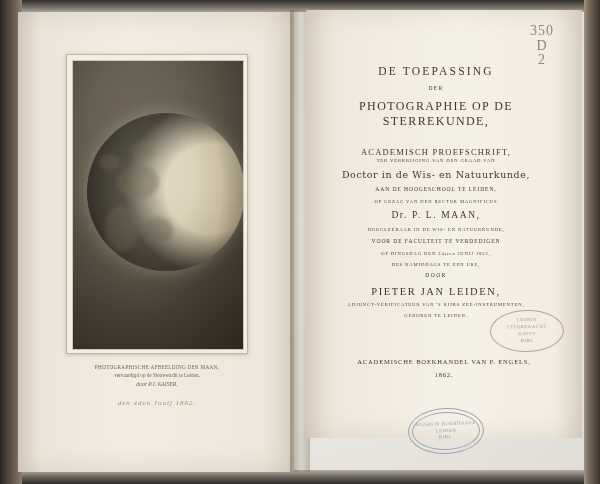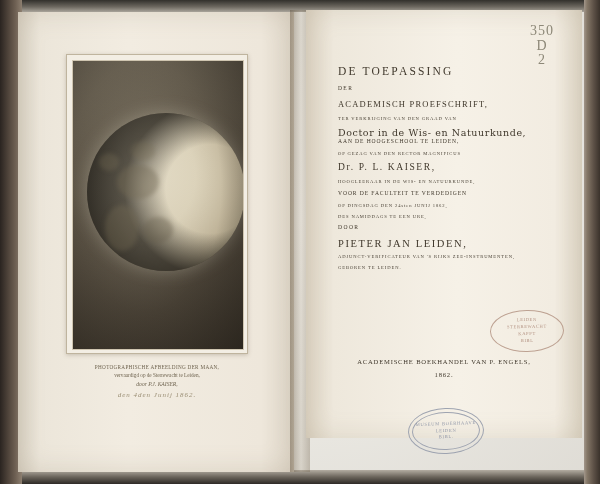--- a/index.html
+++ b/index.html
@@ -151,33 +151,33 @@
     width: 182px;
     text-align: center;
     color: #6f6450;
     font-family: "Liberation Serif", serif;
   }
   .cap-1 { font-size: 5.2px; letter-spacing: 0.3px; }
   .cap-2 { font-size: 5.2px; margin-top: 2px; }
   .cap-3 { font-size: 5.6px; margin-top: 3px; font-style: italic; }
   .cap-4 {
     font-size: 7px;
-    margin-top: 4px;
+    margin-top: 12px;
     font-style: italic;
     color: #9a8e74;
     letter-spacing: 1px;
   }
 
   
   .title-block {
     position: absolute;
-    left: 32px;
+    left: 8px;
     top: 54px;
     width: 244px;
-    text-align: left;
+    text-align: center;
     color: #40382c;
   }
   .t-line { line-height: 1.25; }
   .t-main1 {
     font-size: 11.5px;
     letter-spacing: 2.2px;
     margin-bottom: 7px;
   }
   .t-der {
     font-size: 5.5px;
@@ -185,33 +185,32 @@
     margin-bottom: 7px;
   }
   .t-main2 {
     font-size: 12px;
     letter-spacing: 1.4px;
     margin-bottom: 18px;
   }
   .t-sub1 {
     font-size: 8.5px;
     letter-spacing: 1.2px;
-    margin-bottom: 6px;
   }
   .t-tiny {
     font-size: 4.6px;
     letter-spacing: 0.9px;
     margin-bottom: 5px;
     color: #4a4236;
   }
   .t-fraktur {
     font-family: "DejaVu Serif", serif;
     font-size: 9.5px;
     letter-spacing: 0.6px;
-    margin-bottom: 0;
+    margin-bottom: 6px;
   }
   .t-small {
     font-size: 5.6px;
     letter-spacing: 0.9px;
     margin-bottom: 6px;
   }
   .t-name {
     font-size: 9.5px;
     letter-spacing: 1.6px;
     margin-bottom: 5px;
@@ -353,28 +352,29 @@
 
       <div class="pencil">
         <div>350</div>
         <div>D</div>
         <div>2</div>
       </div>
 
       <div class="title-block">
         <div class="t-line t-main1">DE TOEPASSING</div>
         <div class="t-line t-der">DER</div>
+        <div class="t-line t-main2">PHOTOGRAPHIE OP DE STERREKUNDE,</div>
 
         <div class="t-line t-sub1">ACADEMISCH PROEFSCHRIFT,</div>
 
         <div class="t-line t-tiny">TER VERKRIJGING VAN DEN GRAAD VAN</div>
         <div class="t-line t-fraktur">Doctor in de Wis- en Natuurkunde,</div>
         <div class="t-line t-small">AAN DE HOOGESCHOOL TE LEIDEN,</div>
         <div class="t-line t-tiny">OP GEZAG VAN DEN RECTOR MAGNIFICUS</div>
-        <div class="t-line t-name">Dr. P. L. KAISER,</div>
+        <div class="t-line t-name">Dr. P. L. MAAN,</div>
         <div class="t-line t-tiny">HOOGLEERAAR IN DE WIS- EN NATUURKUNDE,</div>
         <div class="t-line t-small">VOOR DE FACULTEIT TE VERDEDIGEN</div>
         <div class="t-line t-tiny">OP DINGSDAG DEN 24sten JUNIJ 1862,</div>
         <div class="t-line t-tiny">DES NAMIDDAGS TE EEN URE,</div>
         <div class="t-line t-door">DOOR</div>
 
         <div class="t-line t-author">PIETER JAN LEIDEN,</div>
         <div class="t-line t-tiny">ADJUNCT-VERIFICATEUR VAN 'S RIJKS ZEE-INSTRUMENTEN,</div>
         <div class="t-line t-tiny">GEBOREN TE LEIDEN.</div>
       </div>

